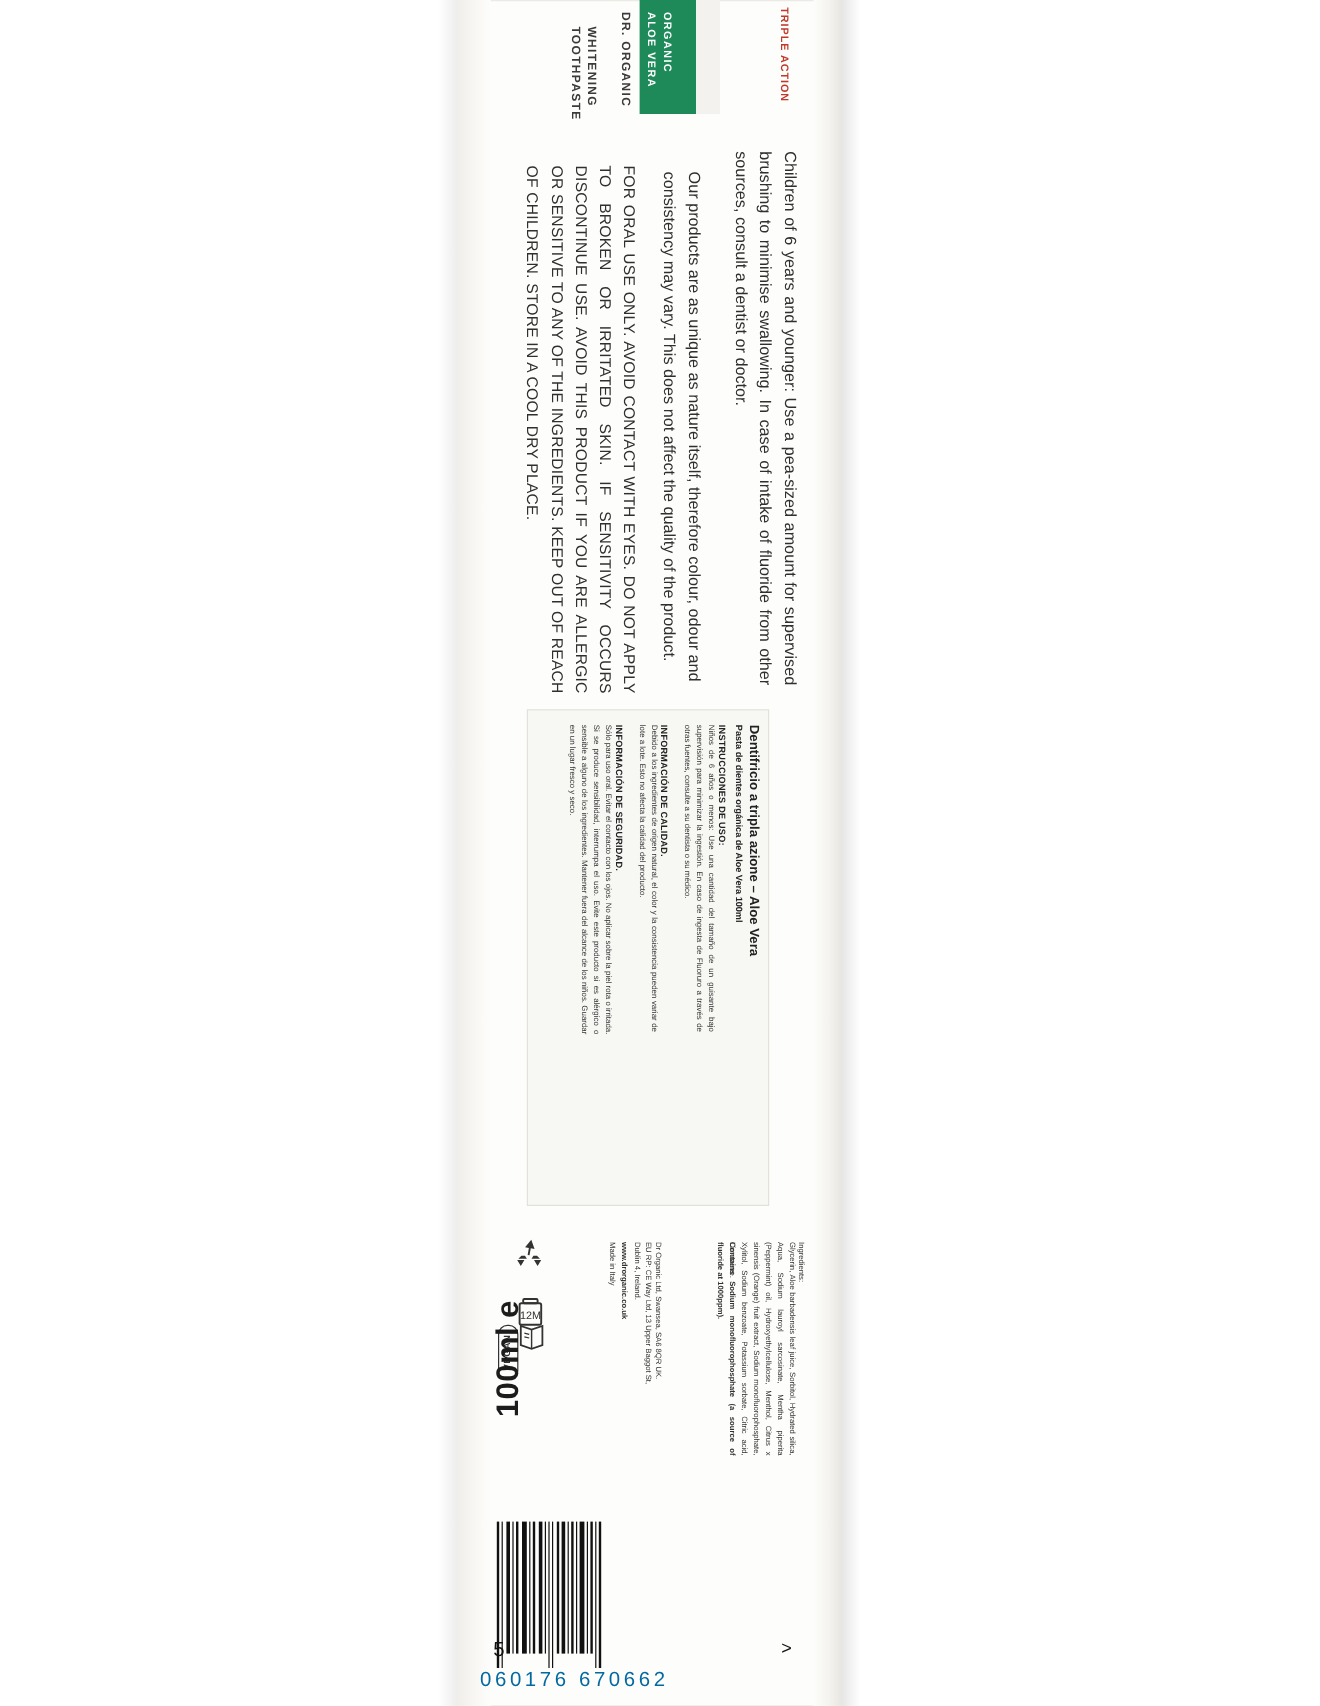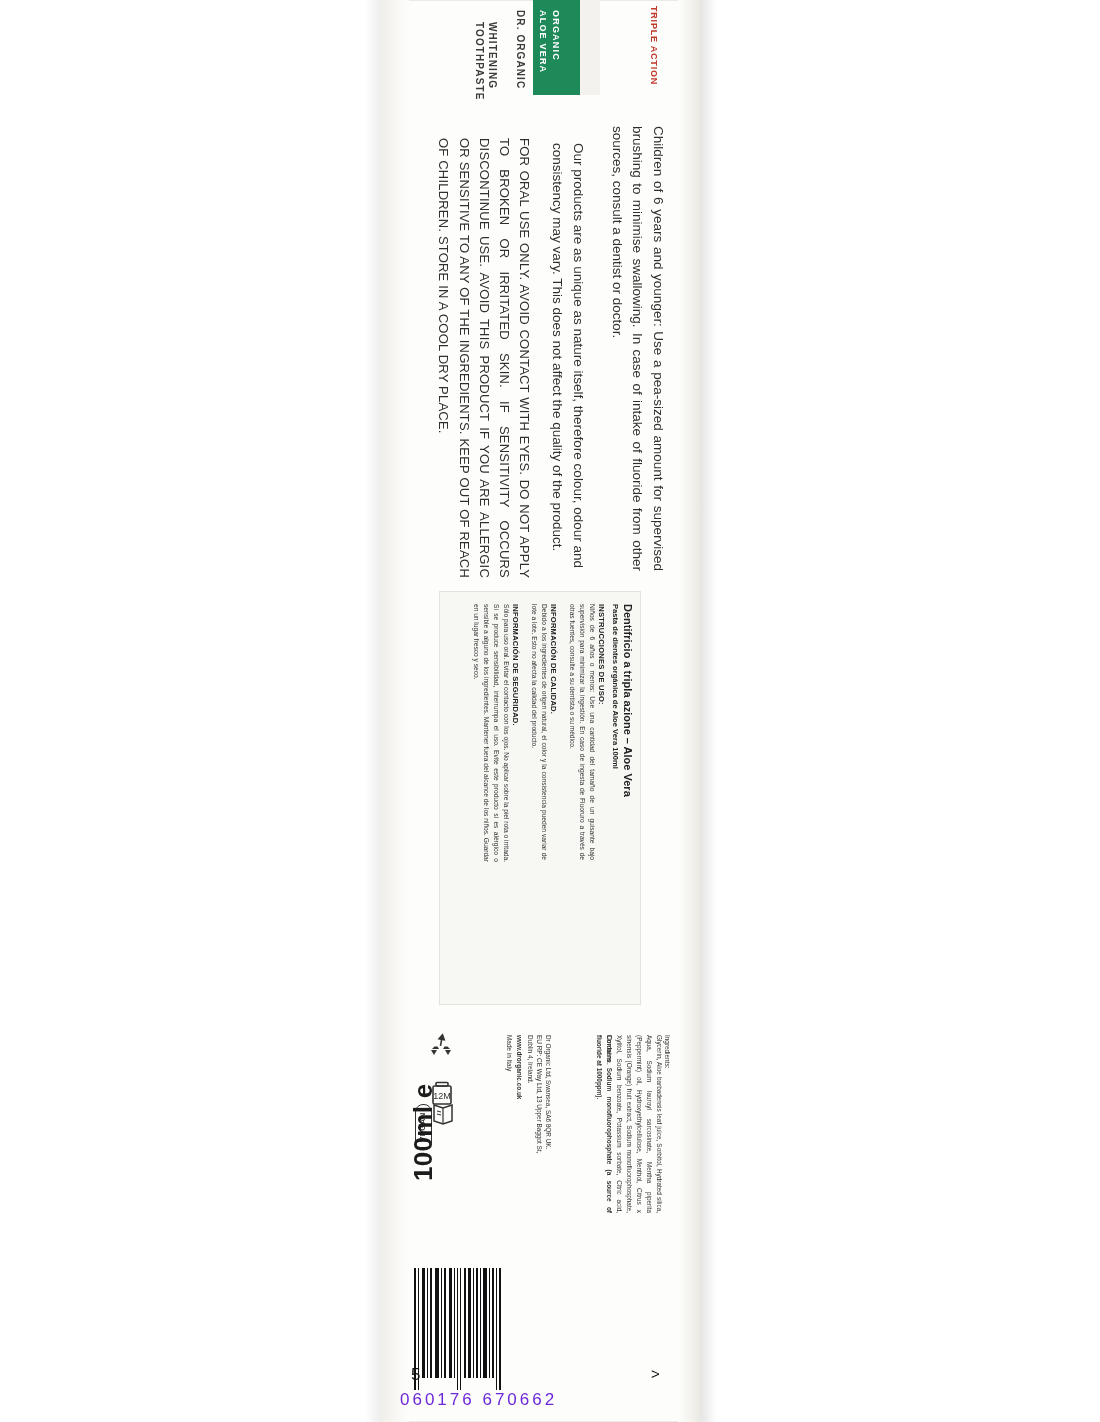--- a/index.html
+++ b/index.html
@@ -112,21 +112,21 @@
   
   #barcode-wrap{
     position:absolute; left:404px; top:1268px; width:112px; height:122px;
   }
   #barcode{
     position:absolute; left:10px; top:0; width:86px; height:122px;
   }
   .bc{ position:absolute; top:0; background:#111; }
   #barcode-digits{
     position:absolute; left:400px; top:1390px; width:300px;
-    font-size:17px; letter-spacing:3px; color:#6d28d9; font-family:"Liberation Sans",sans-serif;
+    font-size:17px; letter-spacing:3px; color:#0369a1; font-family:"Liberation Sans",sans-serif;
   }
   #bc-left-digit{
     position:absolute; left:411px; top:1365px; font-size:17px; color:#111;
   }
   #bc-right-digit{
     position:absolute; left:651px; top:1365px; font-size:15px; color:#111;
   }
 </style>
 </head>
 <body>

